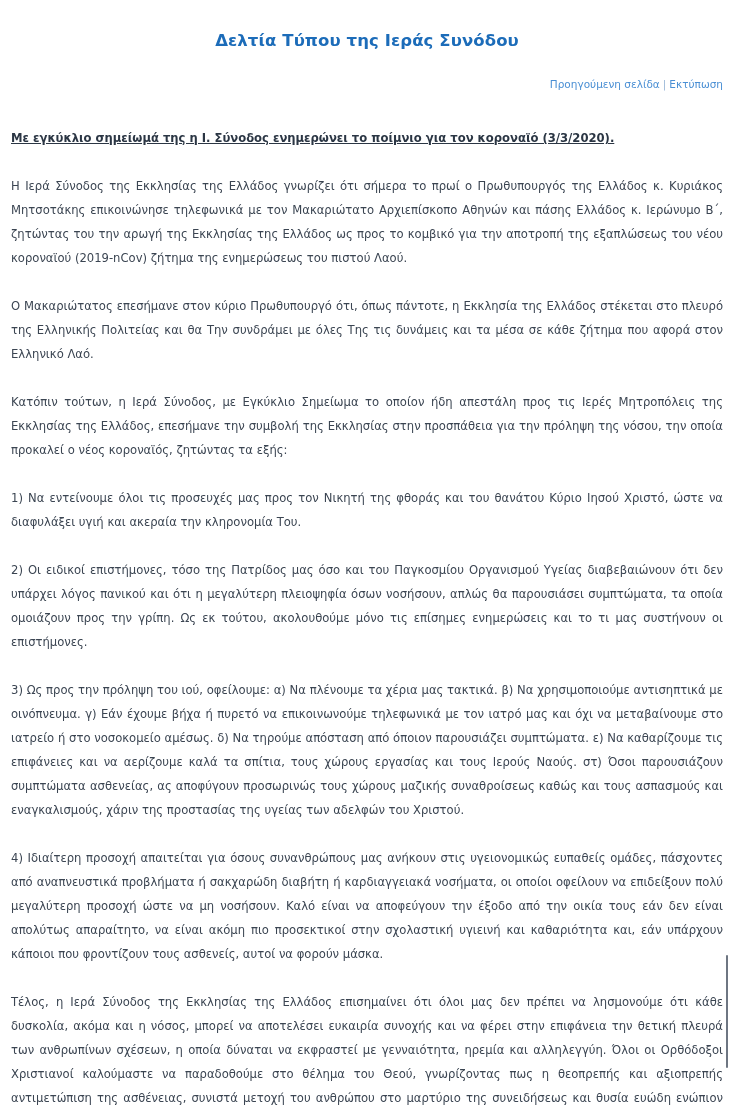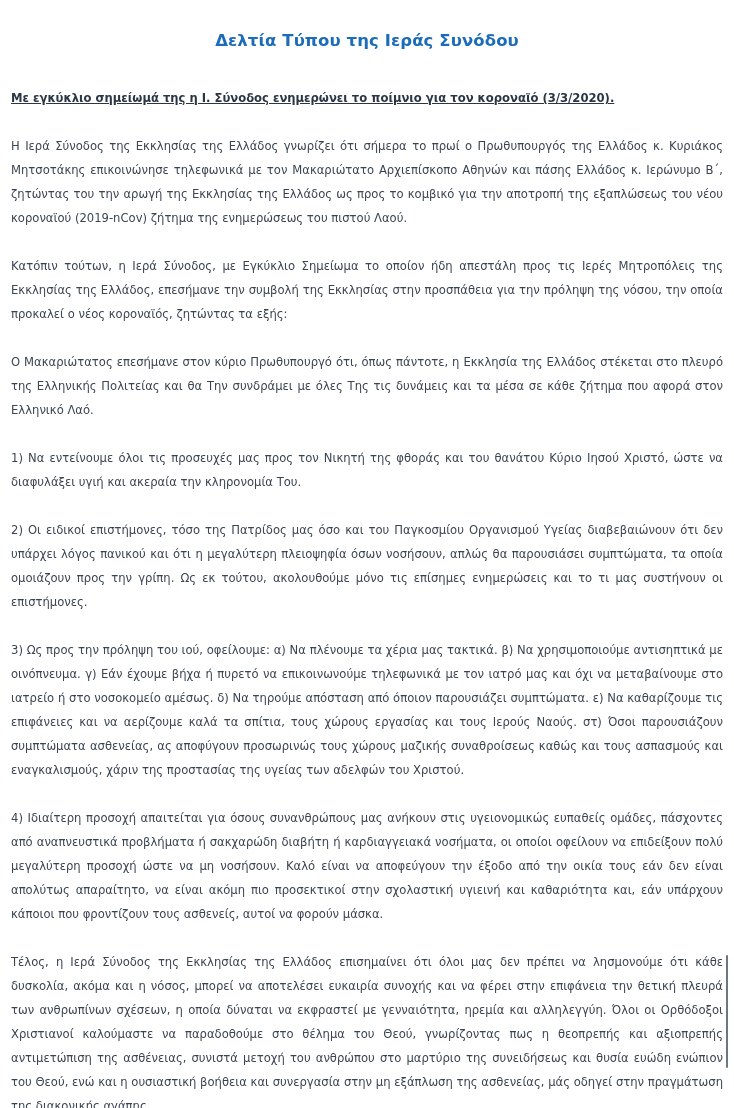--- a/index.html
+++ b/index.html
@@ -98,30 +98,33 @@
     border-radius: 1px;
   }
 </style>
 </head>
 <body>
 
 <div class="page">
 
   <h1 class="doc-title">Δελτία Τύπου της Ιεράς Συνόδου</h1>
 
+  <div class="util-row">
+    <a href="#">Προηγούμενη σελίδα</a><span class="util-sep">|</span><a href="#">Εκτύπωση</a>
+  </div>
 
   <div class="article">
 
     <p class="lead">Με εγκύκλιο σημείωμά της η Ι. Σύνοδος ενημερώνει το ποίμνιο για τον κοροναϊό (3/3/2020).</p>
 
     <p>Η Ιερά Σύνοδος της Εκκλησίας της Ελλάδος γνωρίζει ότι σήμερα το πρωί ο Πρωθυπουργός της Ελλάδος κ. Κυριάκος Μητσοτάκης επικοινώνησε τηλεφωνικά με τον Μακαριώτατο Αρχιεπίσκοπο Αθηνών και πάσης Ελλάδος κ. Ιερώνυμο Β΄, ζητώντας του την αρωγή της Εκκλησίας της Ελλάδος ως προς το κομβικό για την αποτροπή της εξαπλώσεως του νέου κοροναϊού (2019-nCov) ζήτημα της ενημερώσεως του πιστού Λαού.</p>
 
+    <p>Ο Μακαριώτατος επεσήμανε στον κύριο Πρωθυπουργό ότι, όπως πάντοτε, η Εκκλησία της Ελλάδος στέκεται στο πλευρό της Ελληνικής Πολιτείας και θα Την συνδράμει με όλες Της τις δυνάμεις και τα μέσα σε κάθε ζήτημα που αφορά στον Ελληνικό Λαό.</p>
+
     <p>Κατόπιν τούτων, η Ιερά Σύνοδος, με Εγκύκλιο Σημείωμα το οποίον ήδη απεστάλη προς τις Ιερές Μητροπόλεις της Εκκλησίας της Ελλάδος, επεσήμανε την συμβολή της Εκκλησίας στην προσπάθεια για την πρόληψη της νόσου, την οποία προκαλεί ο νέος κοροναϊός, ζητώντας τα εξής:</p>
-
-    <p>Ο Μακαριώτατος επεσήμανε στον κύριο Πρωθυπουργό ότι, όπως πάντοτε, η Εκκλησία της Ελλάδος στέκεται στο πλευρό της Ελληνικής Πολιτείας και θα Την συνδράμει με όλες Της τις δυνάμεις και τα μέσα σε κάθε ζήτημα που αφορά στον Ελληνικό Λαό.</p>
 
     <p>1) Να εντείνουμε όλοι τις προσευχές μας προς τον Νικητή της φθοράς και του θανάτου Κύριο Ιησού Χριστό, ώστε να διαφυλάξει υγιή και ακεραία την κληρονομία Του.</p>
 
     <p>2) Οι ειδικοί επιστήμονες, τόσο της Πατρίδος μας όσο και του Παγκοσμίου Οργανισμού Υγείας διαβεβαιώνουν ότι δεν υπάρχει λόγος πανικού και ότι η μεγαλύτερη πλειοψηφία όσων νοσήσουν, απλώς θα παρουσιάσει συμπτώματα, τα οποία ομοιάζουν προς την γρίπη. Ως εκ τούτου, ακολουθούμε μόνο τις επίσημες ενημερώσεις και το τι μας συστήνουν οι επιστήμονες.</p>
 
     <p>3) Ως προς την πρόληψη του ιού, οφείλουμε: α) Να πλένουμε τα χέρια μας τακτικά. β) Να χρησιμοποιούμε αντισηπτικά με οινόπνευμα. γ) Εάν έχουμε βήχα ή πυρετό να επικοινωνούμε τηλεφωνικά με τον ιατρό μας και όχι να μεταβαίνουμε στο ιατρείο ή στο νοσοκομείο αμέσως. δ) Να τηρούμε απόσταση από όποιον παρουσιάζει συμπτώματα. ε) Να καθαρίζουμε τις επιφάνειες και να αερίζουμε καλά τα σπίτια, τους χώρους εργασίας και τους Ιερούς Ναούς. στ) Όσοι παρουσιάζουν συμπτώματα ασθενείας, ας αποφύγουν προσωρινώς τους χώρους μαζικής συναθροίσεως καθώς και τους ασπασμούς και εναγκαλισμούς, χάριν της προστασίας της υγείας των αδελφών του Χριστού.</p>
 
     <p>4) Ιδιαίτερη προσοχή απαιτείται για όσους συνανθρώπους μας ανήκουν στις υγειονομικώς ευπαθείς ομάδες, πάσχοντες από αναπνευστικά προβλήματα ή σακχαρώδη διαβήτη ή καρδιαγγειακά νοσήματα, οι οποίοι οφείλουν να επιδείξουν πολύ μεγαλύτερη προσοχή ώστε να μη νοσήσουν. Καλό είναι να αποφεύγουν την έξοδο από την οικία τους εάν δεν είναι απολύτως απαραίτητο, να είναι ακόμη πιο προσεκτικοί στην σχολαστική υγιεινή και καθαριότητα και, εάν υπάρχουν κάποιοι που φροντίζουν τους ασθενείς, αυτοί να φορούν μάσκα.</p>
 
     <p>Τέλος, η Ιερά Σύνοδος της Εκκλησίας της Ελλάδος επισημαίνει ότι όλοι μας δεν πρέπει να λησμονούμε ότι κάθε δυσκολία, ακόμα και η νόσος, μπορεί να αποτελέσει ευκαιρία συνοχής και να φέρει στην επιφάνεια την θετική πλευρά των ανθρωπίνων σχέσεων, η οποία δύναται να εκφραστεί με γενναιότητα, ηρεμία και αλληλεγγύη. Όλοι οι Ορθόδοξοι Χριστιανοί καλούμαστε να παραδοθούμε στο θέλημα του Θεού, γνωρίζοντας πως η θεοπρεπής και αξιοπρεπής αντιμετώπιση της ασθένειας, συνιστά μετοχή του ανθρώπου στο μαρτύριο της συνειδήσεως και θυσία ευώδη ενώπιον του Θεού, ενώ και η ουσιαστική βοήθεια και συνεργασία στην μη εξάπλωση της ασθενείας, μάς οδηγεί στην πραγμάτωση της διακονικής αγάπης.</p>

